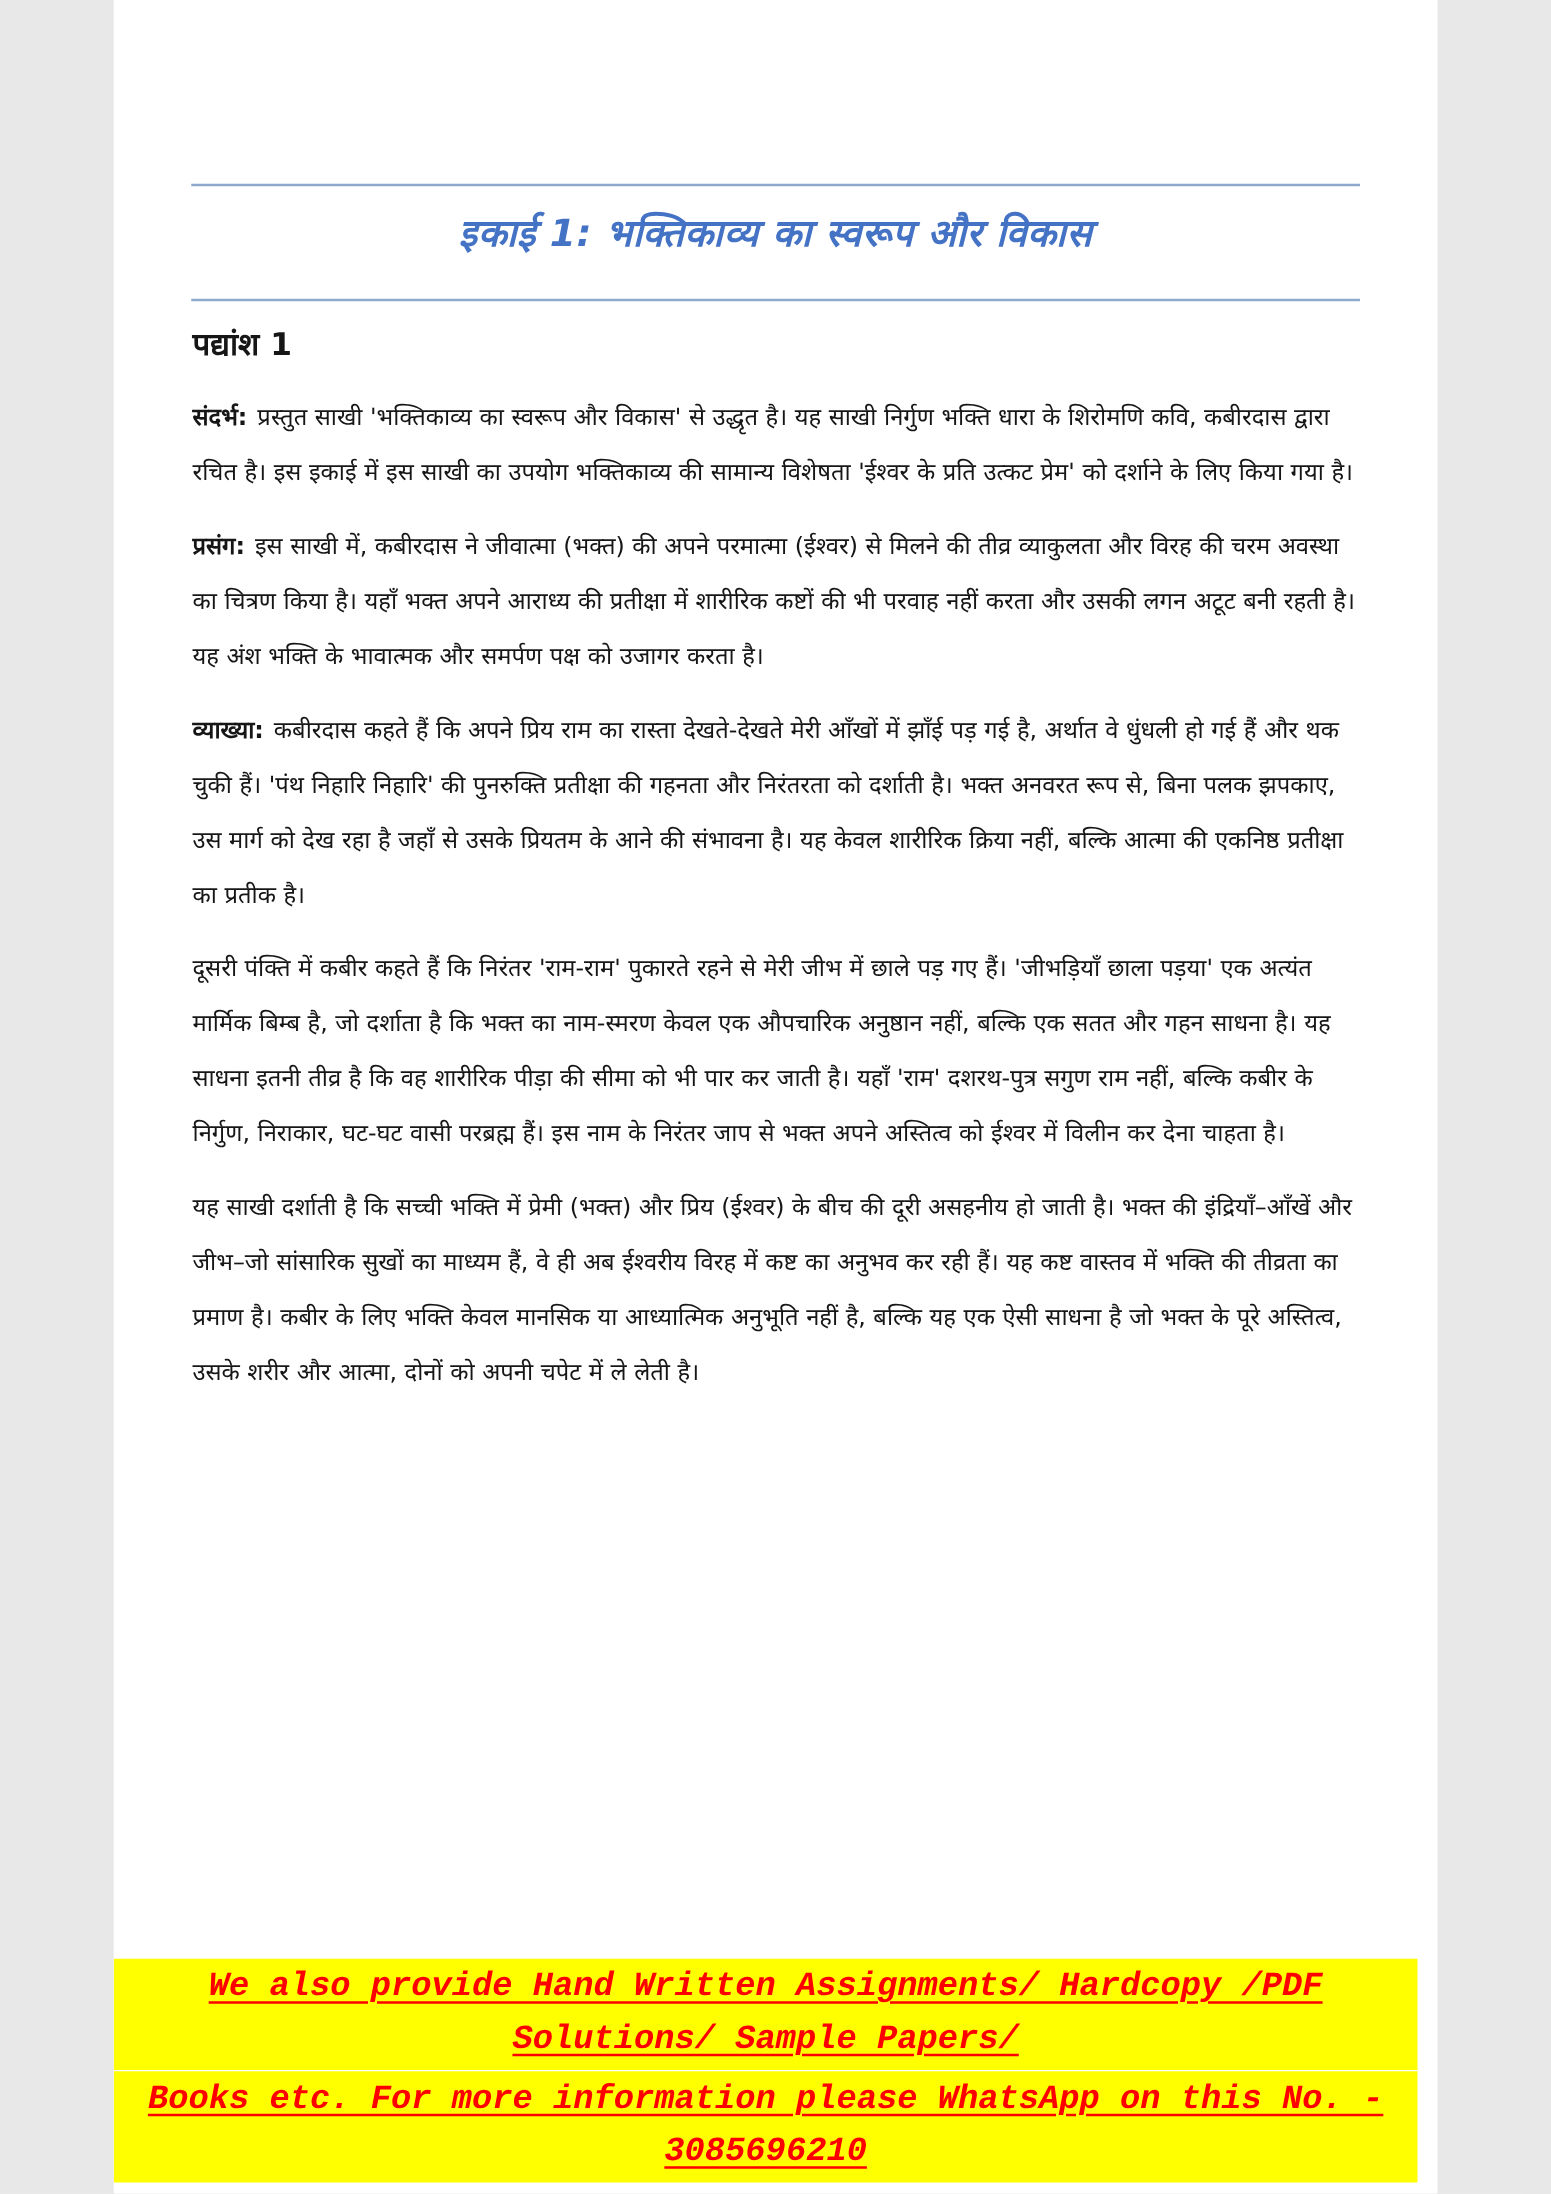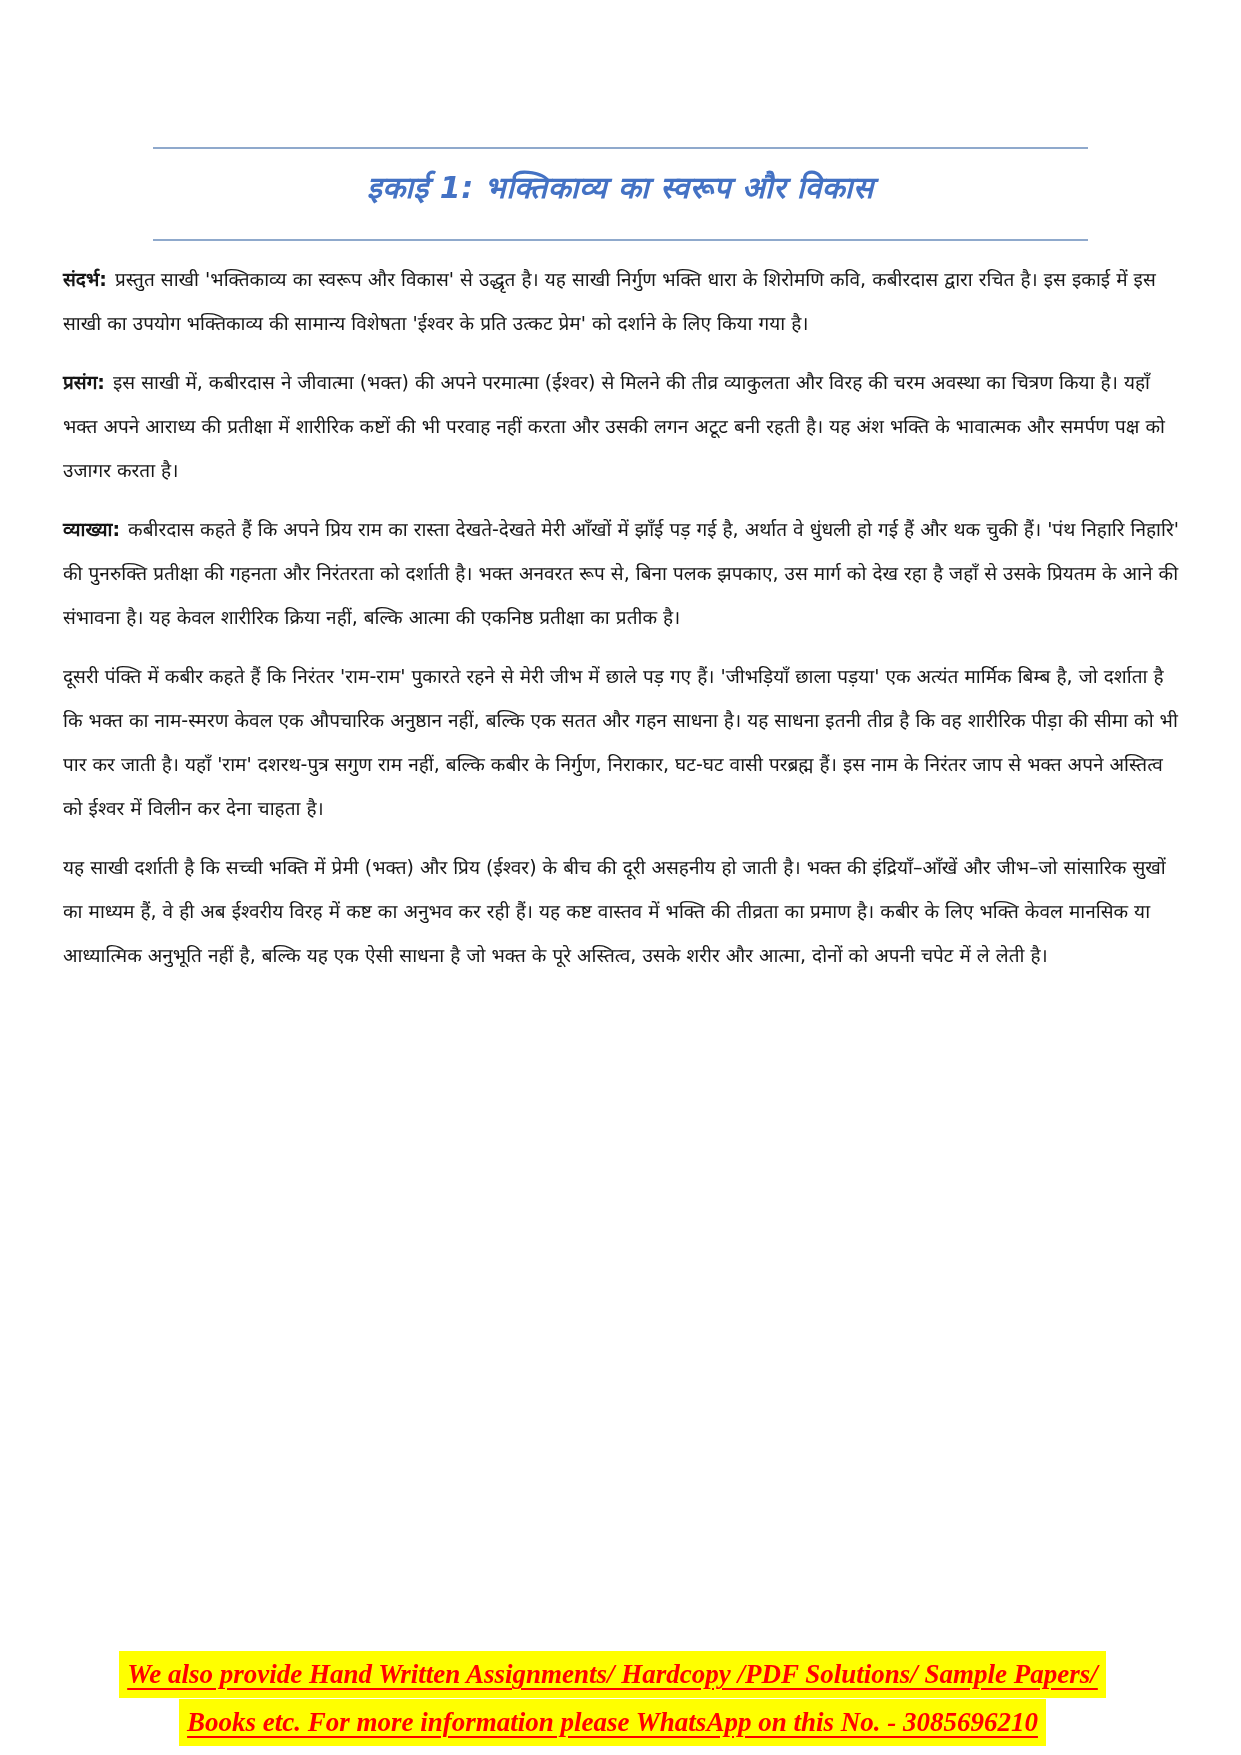--- a/index.html
+++ b/index.html
@@ -1,18 +1,18 @@
 <!DOCTYPE html>
 <html><head>
 <meta charset="utf-8">
 <style>
   html, body { margin: 0; padding: 0; background: #e8e8e8; }
   .page {
     position: relative;
-    width: 1241px;
+    width: 1059px;
     height: 1755px;
     margin: 0 auto;
     background: #ffffff;
     font-family: "DejaVu Sans", sans-serif;
     color: #161616;
     overflow: hidden;
   }
   
   .title-block {
     width: 935px;
@@ -50,21 +50,21 @@
     font-weight: bold;
     margin-right: 8px;
   }
   
   .promo-footer {
     position: absolute;
     left: 0;
     right: 16px;
     bottom: 8px;
     text-align: center;
-    font-family: Liberation Serif, serif;
+    font-family: Liberation Mono, monospace;
   }
   .promo-footer .line { margin: 1px 0; }
   .promo-footer .hl {
     display: inline-block;
     background: #ffff00;
     color: #ff0000;
     font-size: 27px;
     font-weight: bold;
     font-style: italic;
     line-height: 42px;
@@ -79,20 +79,21 @@
 <body>
 
 <div class="page">
 
   <div class="title-block">
     <div class="unit-title">इकाई 1: भक्तिकाव्य का स्वरूप और विकास</div>
   </div>
 
   <div class="doc-body">
 
+    <p class="head-line">पद्यांश 1</p>
 
 
 
     <p class="para"><span class="label">संदर्भ:</span><span>प्रस्तुत साखी 'भक्तिकाव्य का स्वरूप और विकास' से उद्धृत है। यह साखी निर्गुण भक्ति धारा के शिरोमणि कवि, कबीरदास द्वारा रचित है। इस इकाई में इस साखी का उपयोग भक्तिकाव्य की सामान्य विशेषता 'ईश्वर के प्रति उत्कट प्रेम' को दर्शाने के लिए किया गया है।</span></p>
 
     <p class="para"><span class="label">प्रसंग:</span><span>इस साखी में, कबीरदास ने जीवात्मा (भक्त) की अपने परमात्मा (ईश्वर) से मिलने की तीव्र व्याकुलता और विरह की चरम अवस्था का चित्रण किया है। यहाँ भक्त अपने आराध्य की प्रतीक्षा में शारीरिक कष्टों की भी परवाह नहीं करता और उसकी लगन अटूट बनी रहती है। यह अंश भक्ति के भावात्मक और समर्पण पक्ष को उजागर करता है।</span></p>
 
     <p class="para"><span class="label">व्याख्या:</span><span>कबीरदास कहते हैं कि अपने प्रिय राम का रास्ता देखते-देखते मेरी आँखों में झाँई पड़ गई है, अर्थात वे धुंधली हो गई हैं और थक चुकी हैं। 'पंथ निहारि निहारि' की पुनरुक्ति प्रतीक्षा की गहनता और निरंतरता को दर्शाती है। भक्त अनवरत रूप से, बिना पलक झपकाए, उस मार्ग को देख रहा है जहाँ से उसके प्रियतम के आने की संभावना है। यह केवल शारीरिक क्रिया नहीं, बल्कि आत्मा की एकनिष्ठ प्रतीक्षा का प्रतीक है।</span></p>
 
     <p class="para">दूसरी पंक्ति में कबीर कहते हैं कि निरंतर 'राम-राम' पुकारते रहने से मेरी जीभ में छाले पड़ गए हैं। 'जीभड़ियाँ छाला पड़या' एक अत्यंत मार्मिक बिम्ब है, जो दर्शाता है कि भक्त का नाम-स्मरण केवल एक औपचारिक अनुष्ठान नहीं, बल्कि एक सतत और गहन साधना है। यह साधना इतनी तीव्र है कि वह शारीरिक पीड़ा की सीमा को भी पार कर जाती है। यहाँ 'राम' दशरथ-पुत्र सगुण राम नहीं, बल्कि कबीर के निर्गुण, निराकार, घट-घट वासी परब्रह्म हैं। इस नाम के निरंतर जाप से भक्त अपने अस्तित्व को ईश्वर में विलीन कर देना चाहता है।</p>

